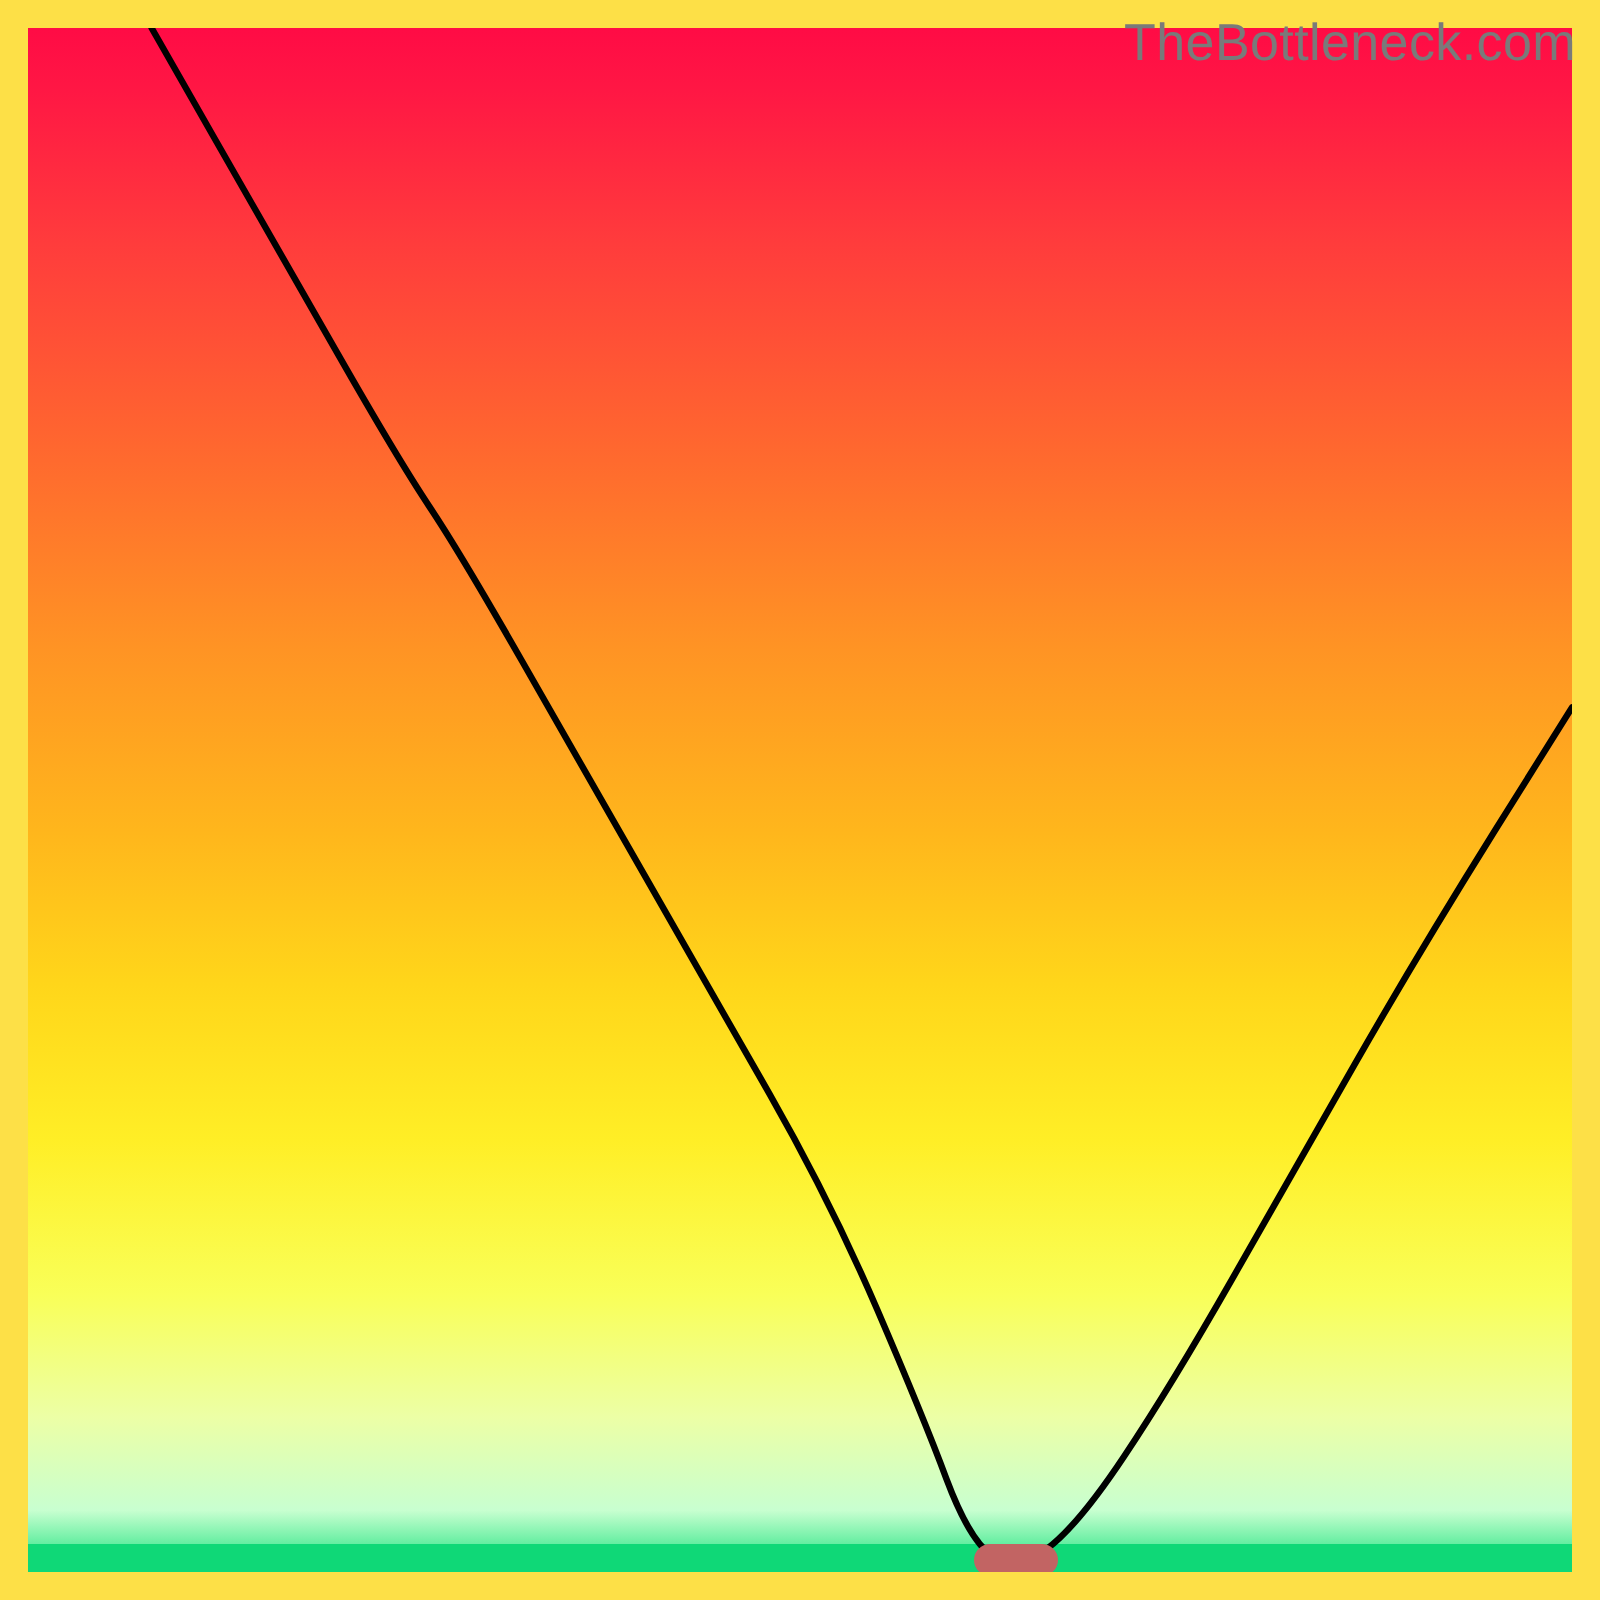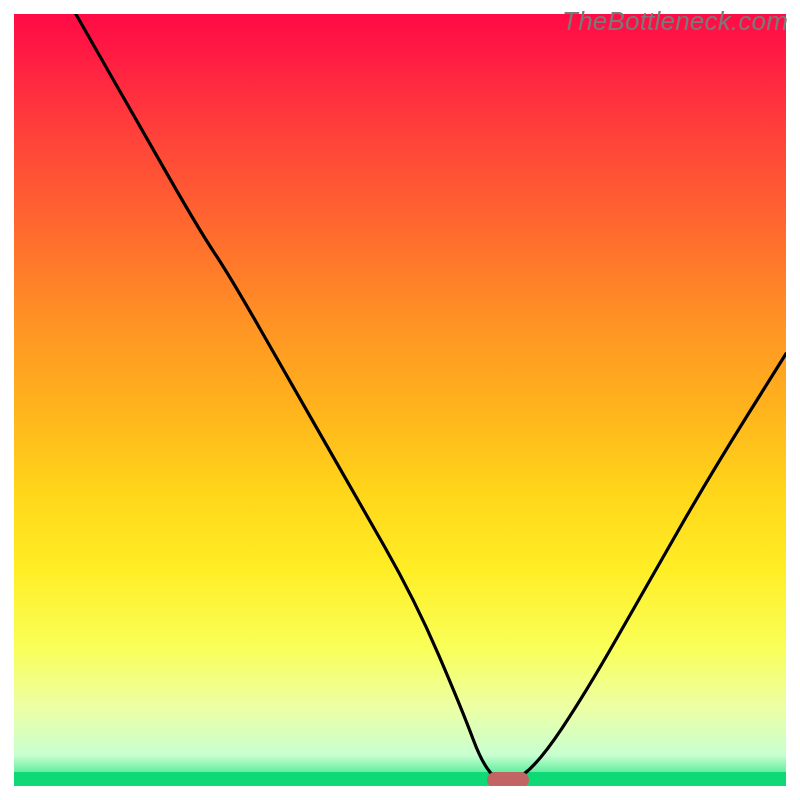--- a/index.html
+++ b/index.html
@@ -8,22 +8,21 @@
     width: 800px;
     height: 800px;
     background: #000;
     overflow: hidden;
     font-family: Arial, Helvetica, sans-serif;
   }
   .frame {
     position: relative;
     width: 800px;
     height: 800px;
-    background: #ffffff;
-    font-style: italic;
+    background: #fde047;
   }
   .watermark {
     position: absolute;
     top: 6px;
     right: 12px;
     color: #7a7a7a;
     font-size: 26px;
     font-weight: 400;
     letter-spacing: 0.2px;
     z-index: 10;

